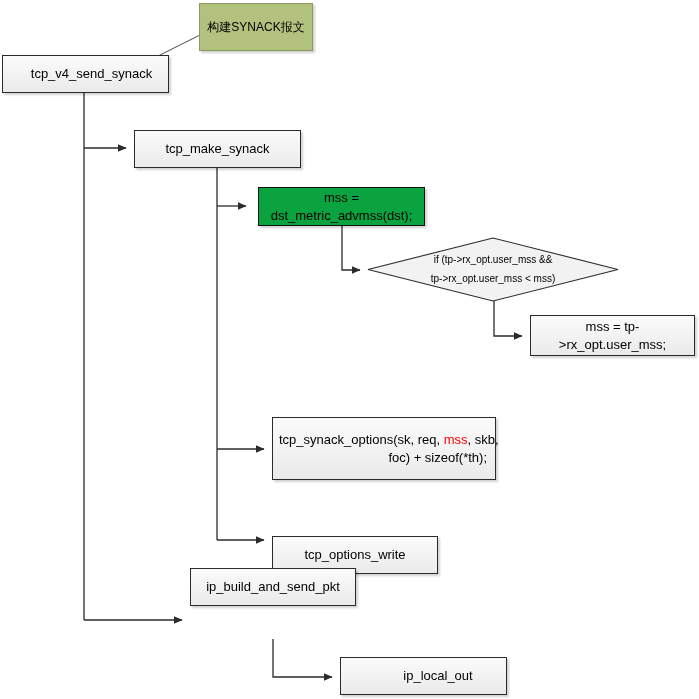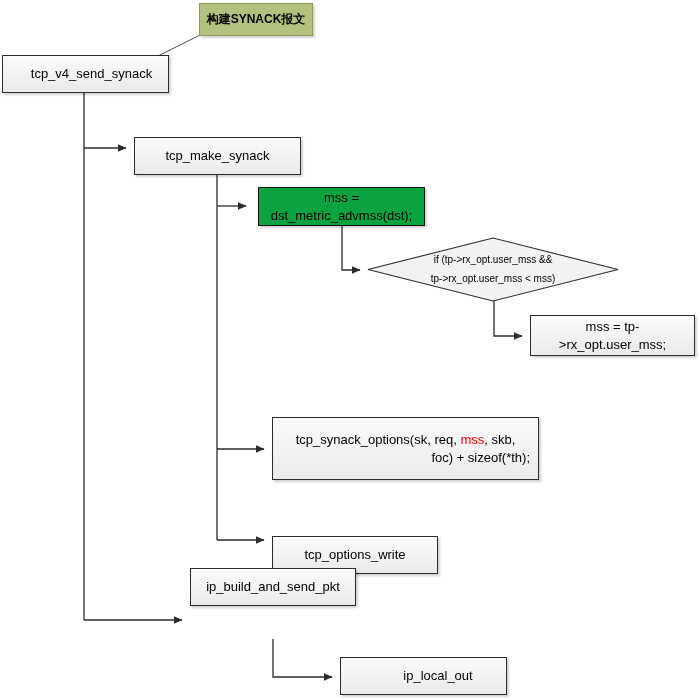--- a/index.html
+++ b/index.html
@@ -114,29 +114,29 @@
 
     <path d="M 494 301 L 494 336 L 522 336" stroke="#2b2b2b" stroke-width="1.3" fill="none" marker-end="url(#arrow)"></path>
 
     <path d="M 273 639 L 273 677 L 332 677" stroke="#2b2b2b" stroke-width="1.3" fill="none" marker-end="url(#arrow)"></path>
 
     <g>
       <polygon points="368,269.5 493,238 618,269.5 493,301" fill="#f2f2f2" stroke="#2b2b2b" stroke-width="1.1"></polygon>
     </g>
   </svg>
 
-  <div class="note" style="left:199px; top:3px; width:114px; height:33px;font-weight:bold;">
+  <div class="note" style="left:199px; top:3px; width:114px; height:48px;">
     <span>构建SYNACK报文</span>
   </div>
 
   <div class="node" style="left:2px; top:55px; width:167px; height:38px;padding-left:12px;">
     <span class="txt">tcp_v4_send_synack</span>
   </div>
 
-  <div class="node" style="left:134px; top:130px; width:167px; height:38px;margin-top:7px;">
+  <div class="node" style="left:134px; top:130px; width:167px; height:38px;">
     <span class="txt">tcp_make_synack</span>
   </div>
 
   <div class="node node-green" style="left:258px; top:187px; width:167px; height:39px;">
     <span class="code-box">
       <span class="ln">mss =</span>
       <span class="ln">dst_metric_advmss(dst);</span>
     </span>
   </div>
 
@@ -145,21 +145,21 @@
     <span class="ln">tp-&gt;rx_opt.user_mss &lt; mss)</span>
   </div>
 
   <div class="node" style="left:530px; top:315px; width:165px; height:41px;">
     <span class="code-box">
       <span class="ln">mss = tp-</span>
       <span class="ln">&gt;rx_opt.user_mss;</span>
     </span>
   </div>
 
-  <div class="node" style="left:272px; top:417px; width:267px; height:63px;">
+  <div class="node" style="left:272px; top:417px; width:224px; height:63px;">
     <span class="code-box mono-ish">
       <span class="ln ln-a"><span>tcp_synack_options(sk, req, </span><span class="red">mss</span><span>, skb,</span></span>
       <span class="ln ln-c">foc) + sizeof(*th);</span>
     </span>
   </div>
 
   <div class="node" style="left:272px; top:520px; width:166px; height:38px;margin-top:16px;">
     <span class="txt">tcp_options_write</span>
   </div>
 

